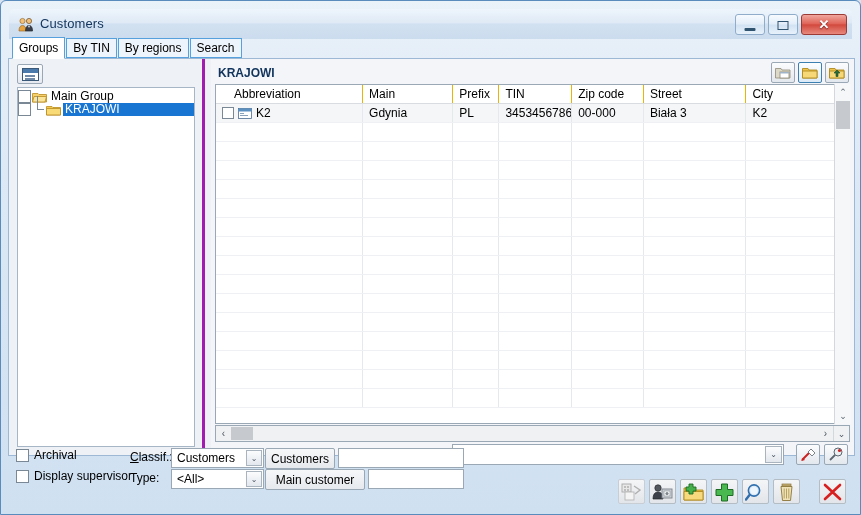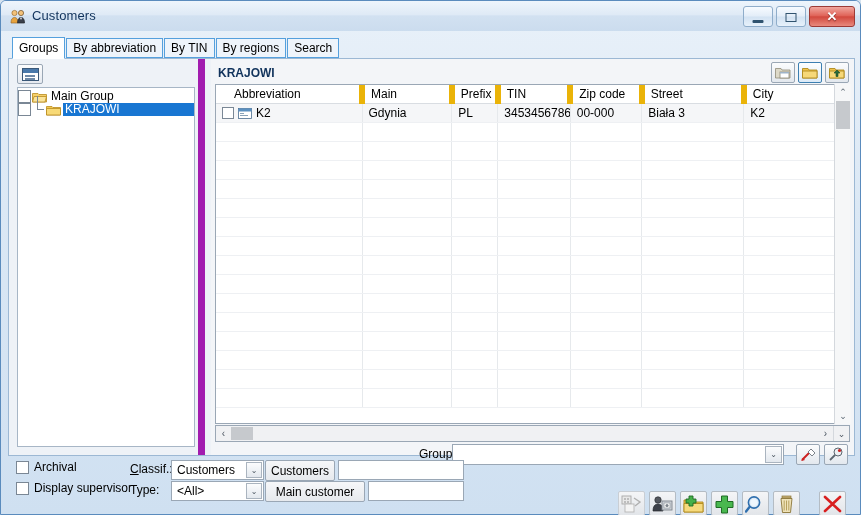--- a/index.html
+++ b/index.html
@@ -26,21 +26,21 @@
   
   .window {
     position: absolute;
     left: 0; top: 0;
     width: 861px;
     height: 515px;
     box-sizing: border-box;
     border: 1px solid #5a8bbd;
     border-radius: 6px 6px 0 0;
     background: linear-gradient(to bottom, #e9f1f9 0%, #dbe8f5 40%, #cfe0f1 100%);
-    padding: 0;
+    padding: 8px;
   }
 
   .titlebar {
     position: relative;
     height: 30px;
     box-sizing: border-box;
     padding: 0 4px;
     border-radius: 5px 5px 0 0;
     background: linear-gradient(to bottom, #eef5fc 0%, #dfeaf6 45%, #d2e1f1 50%, #cbdcee 100%);
   }
@@ -150,21 +150,21 @@
   }
 
   
   .tree-panel {
     position: absolute;
     left: 0; top: 0;
     width: 196px;
     height: 396px;
     box-sizing: border-box;
     background: #eef2f7;
-    border-right: 7px solid #a21caf;
+    border-right: 3px solid #a21caf;
   }
   .tree-toolbtn {
     position: absolute;
     left: 8px; top: 5px;
     width: 26px; height: 20px;
     box-sizing: border-box;
     border: 1px solid #9aa7b5;
     background: linear-gradient(to bottom,#fbfcfd,#e6eaf0);
     border-radius: 2px;
   }
@@ -317,21 +317,21 @@
     width: 100%;
     table-layout: fixed;
     font-size: 12px;
   }
   table.grid th {
     font-weight: normal;
     text-align: left;
     height: 18px;
     padding: 0 0 0 6px;
     background: #ffffff;
-    border-right: 6px solid #eab308;
+    border-right: 1px solid #eab308;
     border-bottom: 1px solid #d9dde2;
     vertical-align: middle;
     white-space: nowrap;
   }
   table.grid td {
     height: 18px;
     padding: 0 0 0 6px;
     border-right: 1px solid #e6e9ec;
     border-bottom: 1px solid #eef0f3;
     vertical-align: middle;
@@ -455,21 +455,21 @@
     width: 24px; height: 21px;
     box-sizing: border-box;
     border: 1px solid #9aa7b5;
     border-radius: 2px;
     background: linear-gradient(to bottom,#fbfcfd,#e3e8ee);
   }
 
   
   .bottom {
     position: absolute;
-    left: 7px; top: 456px;
+    left: 7px; top: 444px;
     width: 847px;
     height: 51px;
     text-align: center;
   }
   .chk-line {
     position: absolute;
     display: flex;
     align-items: center;
     gap: 5px;
     font-size: 12px;
@@ -581,21 +581,20 @@
           <span class="max-glyph"></span>
         </div>
         <div class="win-btn close">
           <span class="close-glyph">✕</span>
         </div>
       </div>
     </div>
 
     <div class="tabstrip">
       <div class="tab active">Groups</div>
-      <div class="tab">By abbreviation</div>
       <div class="tab">By TIN</div>
       <div class="tab">By regions</div>
       <div class="tab">Search</div>
     </div>
 
     <div class="client">
 
       <div class="tree-panel">
         <div class="tree-toolbtn">
           <span class="glyph"></span>

